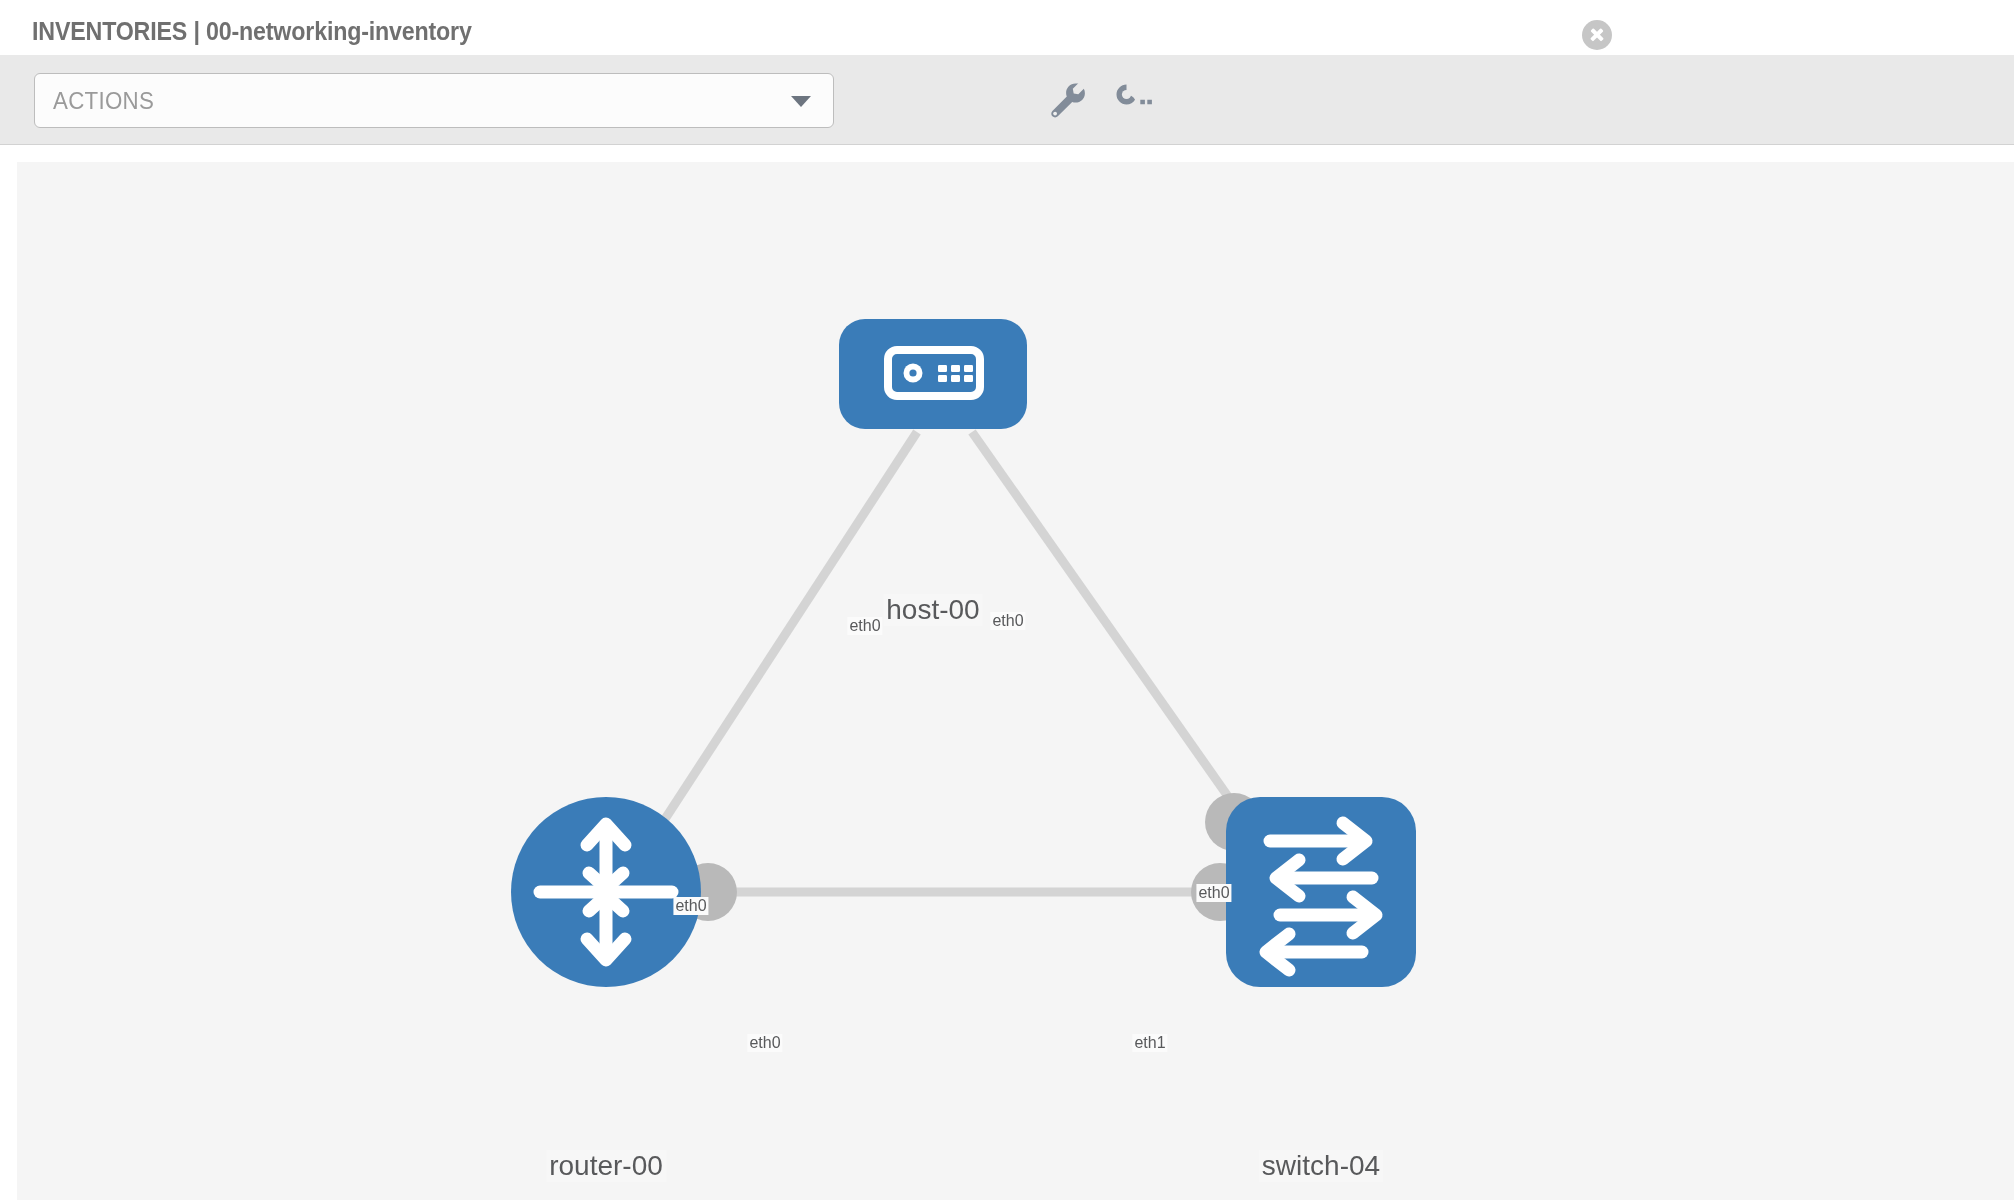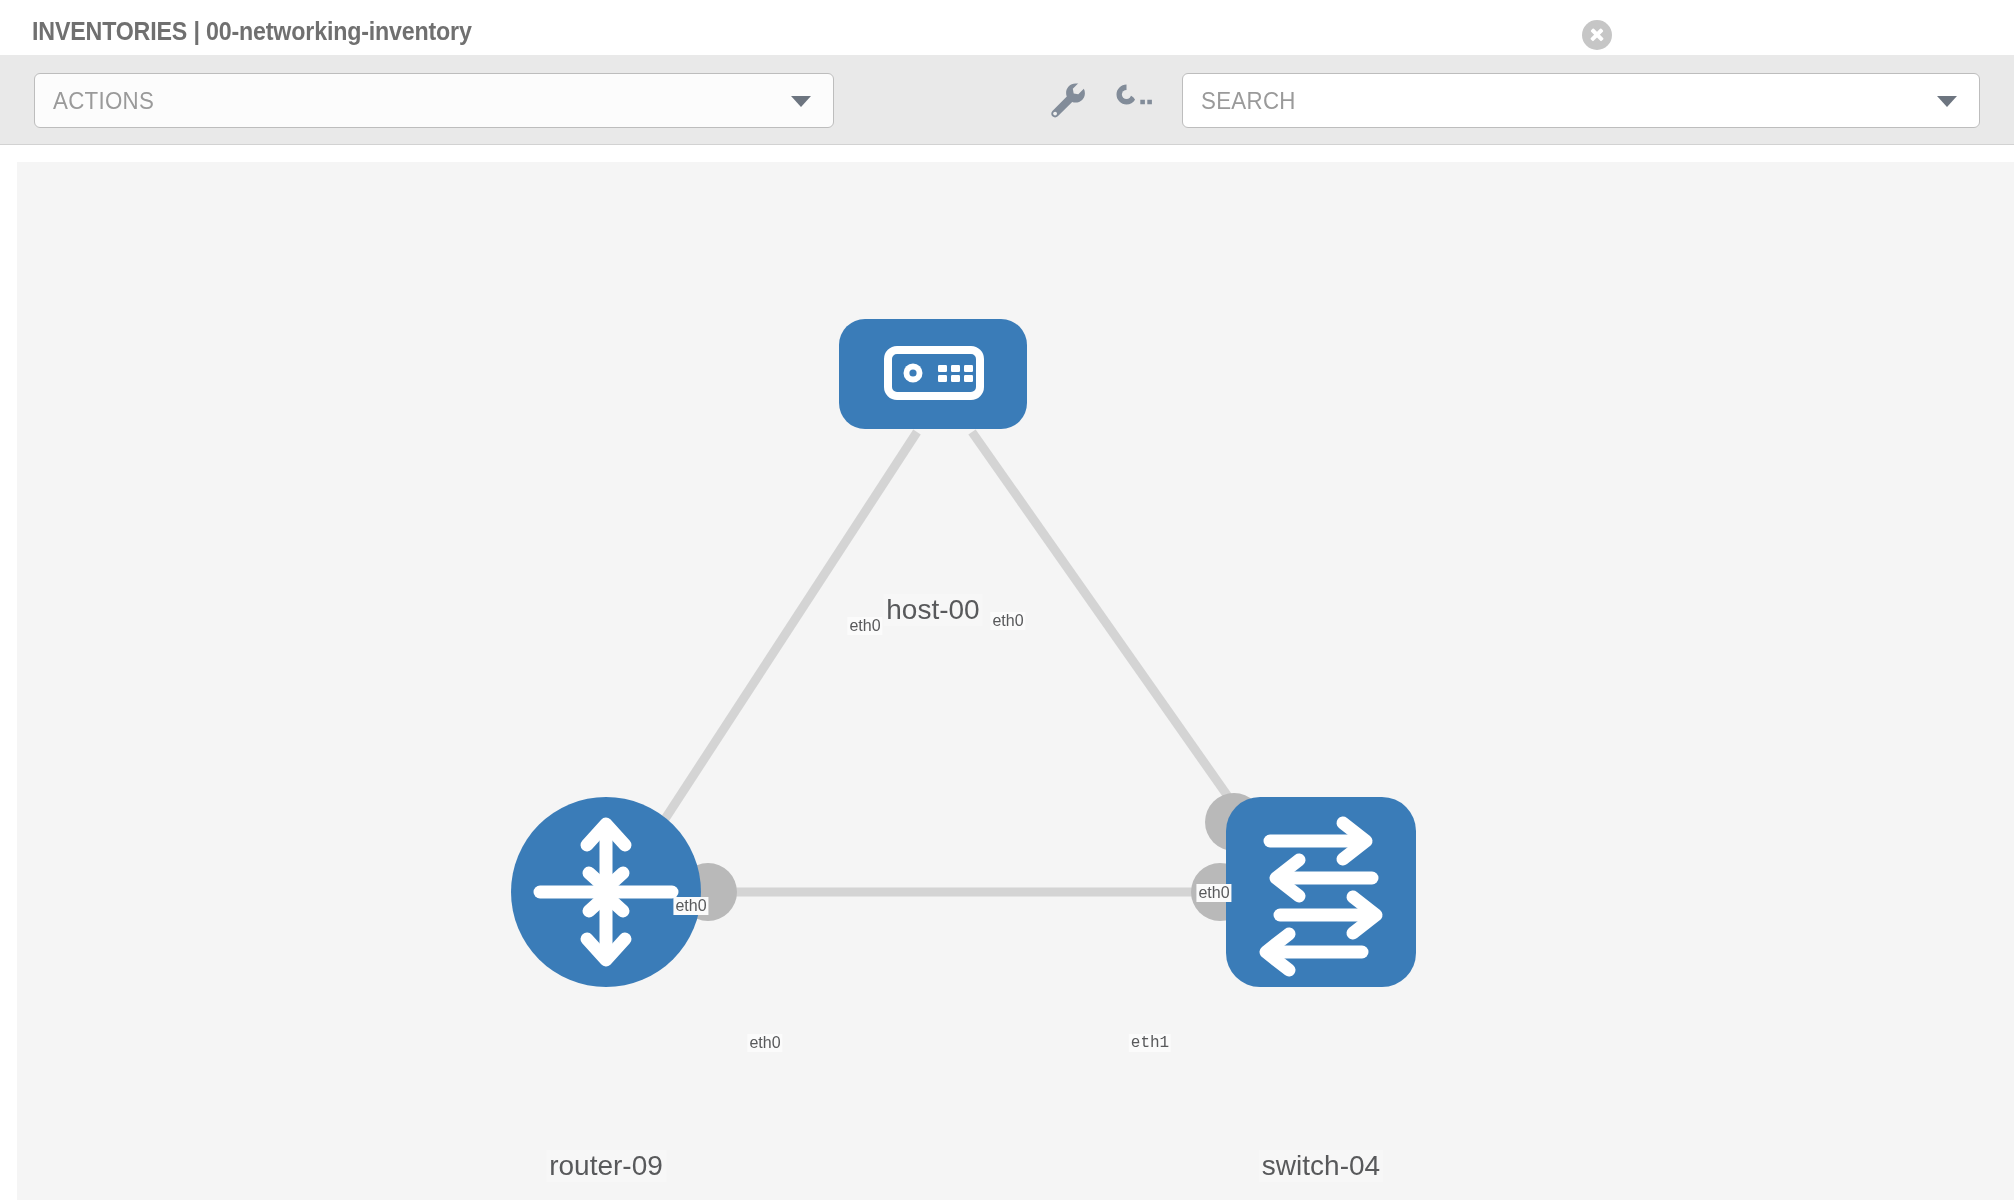--- a/index.html
+++ b/index.html
@@ -201,24 +201,20 @@
       </svg>
     </div>
 
     <div class="tool-icon tool-key">
       <svg viewBox="0 0 46 46">
         <path d="M16.5 9.5c-5.5 0-10 4.5-10 10s4.5 10 10 10c3.6 0 6.8-1.9 8.5-4.8h5.3v4.6h4.6v-4.6h2.4v4.6h4.6V24.7H25.1C23.4 21.6 20.2 19.5 16.5 19.5z" fill="#828c99" transform="translate(0,-2)"></path>
         <circle cx="16.5" cy="17.5" r="4.6" fill="#e9e9e9"></circle>
       </svg>
     </div>
 
-    <div class="search-box">
-      <span class="label">SEARCH</span>
-      <span class="caret"></span>
-    </div>
   </div>
 
   <div class="canvas">
 
     <svg class="graph-svg" viewBox="0 0 2014 1038">
 
       <g>
         <line x1="900" y1="270" x2="620" y2="700" stroke="#d4d4d4" stroke-width="9"></line>
         <line x1="955" y1="270" x2="1250" y2="690" stroke="#d4d4d4" stroke-width="9"></line>
         <line x1="660" y1="730" x2="1230" y2="730" stroke="#d4d4d4" stroke-width="9"></line>
@@ -279,24 +275,24 @@
           <line x1="1263" y1="753" x2="1355" y2="753"></line>
           <polyline points="1336,735 1359,753 1336,771"></polyline>
 
           <line x1="1345" y1="790" x2="1253" y2="790"></line>
           <polyline points="1272,772 1249,790 1272,808"></polyline>
         </g>
       </g>
     </svg>
 
     <div class="node-label" style="left:916px; top:432px;">host-00</div>
-    <div class="node-label" style="left:589px; top:988px;">router-09</div>
+    <div class="node-label" style="left:589px; top:988px;">router-00</div>
     <div class="node-label" style="left:1304px; top:988px;">switch-04</div>
 
     <div class="iface-label" style="left:848px; top:455px;">eth0</div>
     <div class="iface-label" style="left:991px; top:450px;">eth0</div>
     <div class="iface-label" style="left:674px; top:735px;">eth0</div>
     <div class="iface-label" style="left:1197px; top:722px;">eth0</div>
     <div class="iface-label" style="left:748px; top:872px;">eth0</div>
-    <div class="iface-label" style="left:1133px; top:872px;font-family:Liberation Mono, monospace;">eth1</div>
+    <div class="iface-label" style="left:1133px; top:872px;">eth1</div>
 
   </div>
 </div>
 
 </body></html>

